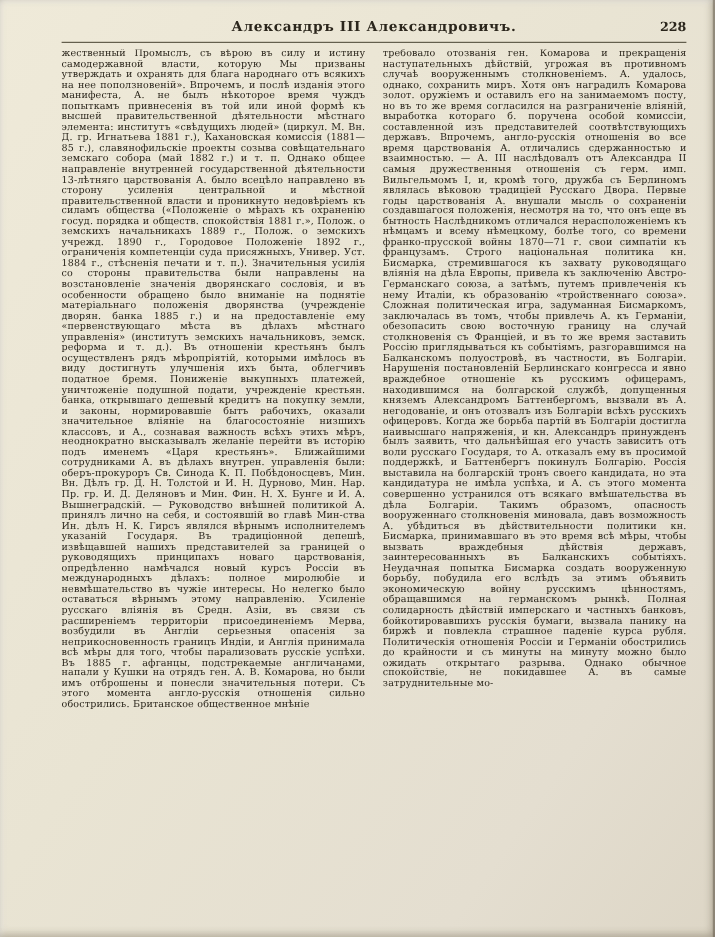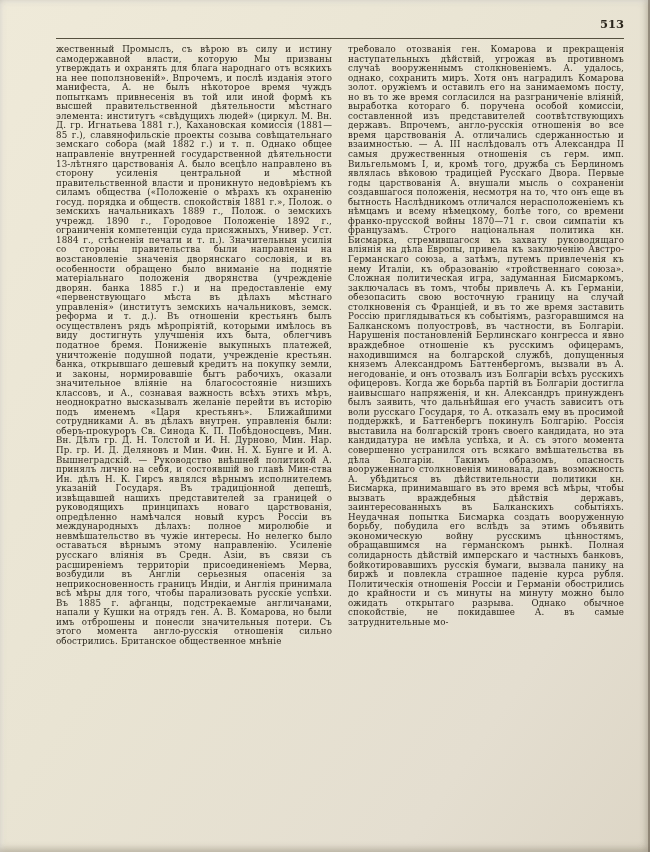--- a/index.html
+++ b/index.html
@@ -65,20 +65,21 @@
     word-spacing: 0.2px;
     overflow: hidden;
     hyphens: auto;
   }
 </style>
 </head>
 <body>
 
 <div class="scan">
   <div class="hdr">
-    <div class="hdr-page">513</div>
+    <div class="hdr-title">Александръ III Александровичъ.</div>
+    <div class="hdr-page">228</div>
   </div>
   <hr class="hdr-rule">
   <div class="cols">
     <div class="col">жественный Промыслъ, съ вѣрою въ силу и истину самодержавной власти, которую Мы призваны утверждать и охранять для блага народнаго отъ всякихъ на нее поползновеній». Впрочемъ, и послѣ изданія этого манифеста, А. не былъ нѣкоторое время чуждъ попыткамъ привнесенія въ той или иной формѣ къ высшей правительственной дѣятельности мѣстнаго элемента: институтъ «свѣдущихъ людей» (циркул. М. Вн. Д. гр. Игнатьева 1881 г.), Кахановская комиссія (1881—85 г.), славянофильскіе проекты созыва совѣщательнаго земскаго собора (май 1882 г.) и т. п. Однако общее направленіе внутренней государственной дѣятельности 13-лѣтняго царствованія А. было всецѣло направлено въ сторону усиленія центральной и мѣстной правительственной власти и проникнуто недовѣріемъ къ силамъ общества («Положеніе о мѣрахъ къ охраненію госуд. порядка и обществ. спокойствія 1881 г.», Полож. о земскихъ начальникахъ 1889 г., Полож. о земскихъ учрежд. 1890 г., Городовое Положеніе 1892 г., ограниченія компетенціи суда присяжныхъ, Универ. Уст. 1884 г., стѣсненія печати и т. п.). Значительныя усилія со стороны правительства были направлены на возстановленіе значенія дворянскаго сословія, и въ особенности обращено было вниманіе на поднятіе матеріальнаго положенія дворянства (учрежденіе дворян. банка 1885 г.) и на предоставленіе ему «первенствующаго мѣста въ дѣлахъ мѣстнаго управленія» (институтъ земскихъ начальниковъ, земск. реформа и т. д.). Въ отношеніи крестьянъ былъ осуществленъ рядъ мѣропріятій, которыми имѣлось въ виду достигнуть улучшенія ихъ быта, облегчивъ податное бремя. Пониженіе выкупныхъ платежей, уничтоженіе подушной подати, учрежденіе крестьян. банка, открывшаго дешевый кредитъ на покупку земли, и законы, нормировавшіе бытъ рабочихъ, оказали значительное вліяніе на благосостояніе низшихъ классовъ, и А., сознавая важность всѣхъ этихъ мѣръ, неоднократно высказывалъ желаніе перейти въ исторію подъ именемъ «Царя крестьянъ». Ближайшими сотрудниками А. въ дѣлахъ внутрен. управленія были: оберъ-прокуроръ Св. Синода К. П. Побѣдоносцевъ, Мин. Вн. Дѣлъ гр. Д. Н. Толстой и И. Н. Дурново, Мин. Нар. Пр. гр. И. Д. Деляновъ и Мин. Фин. Н. Х. Бунге и И. А. Вышнеградскій. — Руководство внѣшней политикой А. принялъ лично на себя, и состоявшій во главѣ Мин-ства Ин. дѣлъ Н. К. Гирсъ являлся вѣрнымъ исполнителемъ указаній Государя. Въ традиціонной депешѣ, извѣщавшей нашихъ представителей за границей о руководящихъ принципахъ новаго царствованія, опредѣленно намѣчался новый курсъ Россіи въ международныхъ дѣлахъ: полное миролюбіе и невмѣшательство въ чужіе интересы. Но нелегко было оставаться вѣрнымъ этому направленію. Усиленіе русскаго вліянія въ Средн. Азіи, въ связи съ расширеніемъ территоріи присоединеніемъ Мерва, возбудили въ Англіи серьезныя опасенія за неприкосновенность границъ Индіи, и Англія принимала всѣ мѣры для того, чтобы парализовать русскіе успѣхи. Въ 1885 г. афганцы, подстрекаемые англичанами, напали у Кушки на отрядъ ген. А. В. Комарова, но были имъ отброшены и понесли значительныя потери. Съ этого момента англо-русскія отношенія сильно обострились. Британское общественное мнѣніе</div>
     <div class="col">требовало отозванія ген. Комарова и прекращенія наступательныхъ дѣйствій, угрожая въ противномъ случаѣ вооруженнымъ столкновеніемъ. А. удалось, однако, сохранить миръ. Хотя онъ наградилъ Комарова золот. оружіемъ и оставилъ его на занимаемомъ посту, но въ то же время согласился на разграниченіе вліяній, выработка котораго б. поручена особой комиссіи, составленной изъ представителей соотвѣтствующихъ державъ. Впрочемъ, англо-русскія отношенія во все время царствованія А. отличались сдержанностью и взаимностью. — А. III наслѣдовалъ отъ Александра II самыя дружественныя отношенія съ герм. имп. Вильгельмомъ I, и, кромѣ того, дружба съ Берлиномъ являлась вѣковою традиціей Русскаго Двора. Первые годы царствованія А. внушали мысль о сохраненіи создавшагося положенія, несмотря на то, что онъ еще въ бытность Наслѣдникомъ отличался нерасположеніемъ къ нѣмцамъ и всему нѣмецкому, болѣе того, со времени франко-прусской войны 1870—71 г. свои симпатіи къ французамъ. Строго національная политика кн. Бисмарка, стремившагося къ захвату руководящаго вліянія на дѣла Европы, привела къ заключенію Австро-Германскаго союза, а затѣмъ, путемъ привлеченія къ нему Италіи, къ образованію «тройственнаго союза». Сложная политическая игра, задуманная Бисмаркомъ, заключалась въ томъ, чтобы привлечь А. къ Германіи, обезопасить свою восточную границу на случай столкновенія съ Франціей, и въ то же время заставить Россію приглядываться къ событіямъ, разгоравшимся на Балканскомъ полуостровѣ, въ частности, въ Болгаріи. Нарушенія постановленій Берлинскаго конгресса и явно враждебное отношеніе къ русскимъ офицерамъ, находившимся на болгарской службѣ, допущенныя княземъ Александромъ Баттенбергомъ, вызвали въ А. негодованіе, и онъ отозвалъ изъ Болгаріи всѣхъ русскихъ офицеровъ. Когда же борьба партій въ Болгаріи достигла наивысшаго напряженія, и кн. Александръ принужденъ былъ заявить, что дальнѣйшая его участь зависитъ отъ воли русскаго Государя, то А. отказалъ ему въ просимой поддержкѣ, и Баттенбергъ покинулъ Болгарію. Россія выставила на болгарскій тронъ своего кандидата, но эта кандидатура не имѣла успѣха, и А. съ этого момента совершенно устранился отъ всякаго вмѣшательства въ дѣла Болгаріи. Такимъ образомъ, опасность вооруженнаго столкновенія миновала, давъ возможность А. убѣдиться въ дѣйствительности политики кн. Бисмарка, принимавшаго въ это время всѣ мѣры, чтобы вызвать враждебныя дѣйствія державъ, заинтересованныхъ въ Балканскихъ событіяхъ. Неудачная попытка Бисмарка создать вооруженную борьбу, побудила его вслѣдъ за этимъ объявить экономическую войну русскимъ цѣнностямъ, обращавшимся на германскомъ рынкѣ. Полная солидарность дѣйствій имперскаго и частныхъ банковъ, бойкотировавшихъ русскія бумаги, вызвала панику на биржѣ и повлекла страшное паденіе курса рубля. Политическія отношенія Россіи и Германіи обострились до крайности и съ минуты на минуту можно было ожидать открытаго разрыва. Однако обычное спокойствіе, не покидавшее А. въ самые затруднительные мо-</div>
   </div>
 </div>
 
 </body></html>

